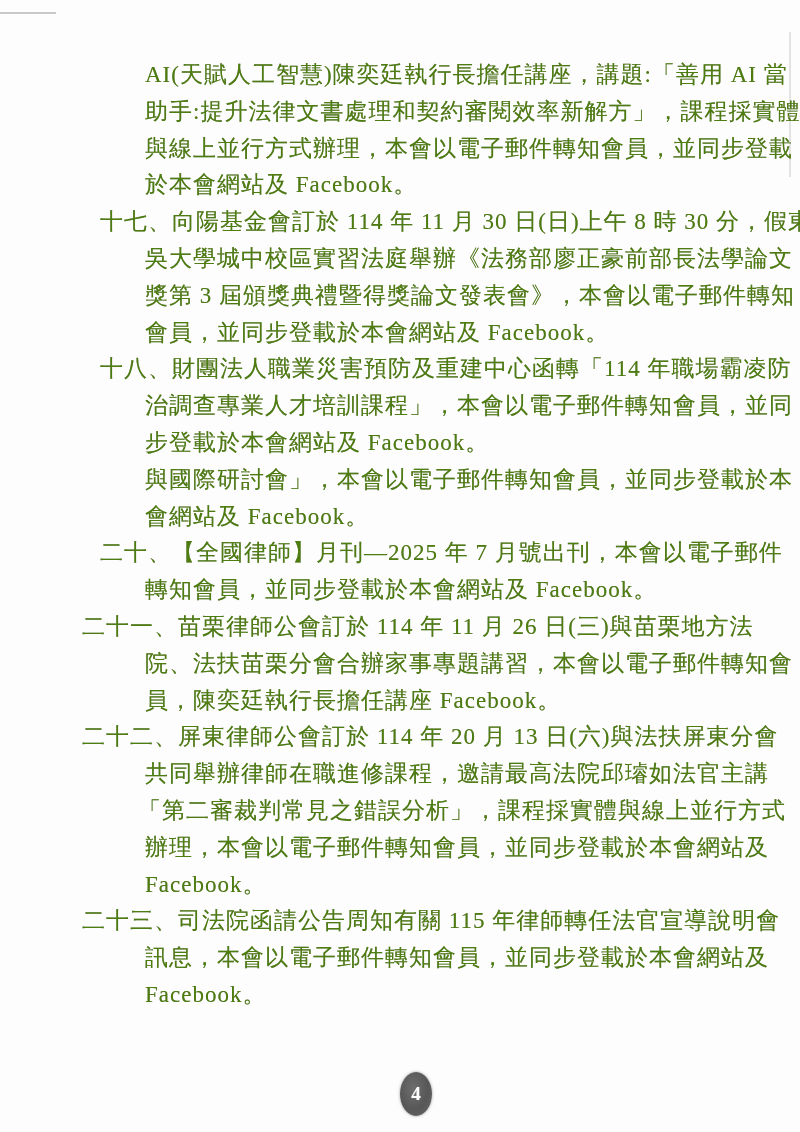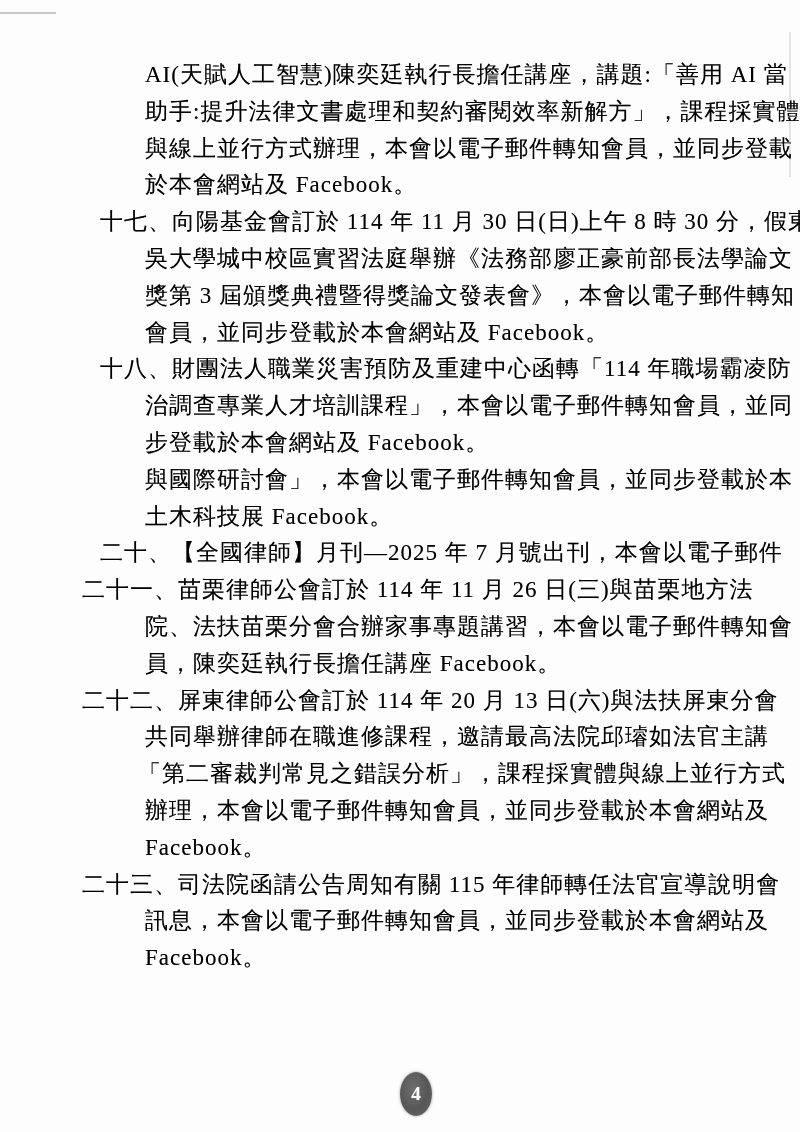--- a/index.html
+++ b/index.html
@@ -29,21 +29,21 @@
     position: absolute;
     left: 789px; top: 32px;
     width: 2px; height: 145px;
     background: #e3e3e3;
   }
   .textblock {
     position: absolute;
     top: 57px;
     left: 0;
     width: 800px;
-    color: #000000;
+    color: #4d7c0f;
   }
   .line {
     height: 36.8px;
     line-height: 36.8px;
     font-size: 23px;
     letter-spacing: 1px;
     white-space: nowrap;
     text-shadow: 0 0 0.4px rgba(0,0,0,0.35);
   }
   .first  { padding-left: 100px; }  
@@ -89,23 +89,24 @@
     <div class="line first">十七、向陽基金會訂於 114 年 11 月 30 日(日)上午 8 時 30 分，假東</div>
     <div class="line cont">吳大學城中校區實習法庭舉辦《法務部廖正豪前部長法學論文</div>
     <div class="line cont">獎第 3 屆頒獎典禮暨得獎論文發表會》，本會以電子郵件轉知</div>
     <div class="line cont">會員，並同步登載於本會網站及 Facebook。</div>
 
     <div class="line first">十八、財團法人職業災害預防及重建中心函轉「114 年職場霸凌防</div>
     <div class="line cont">治調查專業人才培訓課程」，本會以電子郵件轉知會員，並同</div>
     <div class="line cont">步登載於本會網站及 Facebook。</div>
 
     <div class="line cont">與國際研討會」，本會以電子郵件轉知會員，並同步登載於本</div>
-    <div class="line cont">土木科技展 Facebook。</div>
+    <div class="line cont">會網站及 Facebook。</div>
 
     <div class="line first">二十、【全國律師】月刊—2025 年 7 月號出刊，本會以電子郵件</div>
+    <div class="line cont">轉知會員，並同步登載於本會網站及 Facebook。</div>
 
     <div class="line first4">二十一、苗栗律師公會訂於 114 年 11 月 26 日(三)與苗栗地方法</div>
     <div class="line cont">院、法扶苗栗分會合辦家事專題講習，本會以電子郵件轉知會</div>
     <div class="line cont">員，陳奕廷執行長擔任講座 Facebook。</div>
 
     <div class="line first4">二十二、屏東律師公會訂於 114 年 20 月 13 日(六)與法扶屏東分會</div>
     <div class="line cont">共同舉辦律師在職進修課程，邀請最高法院邱璿如法官主講</div>
     <div class="line contb">「第二審裁判常見之錯誤分析」，課程採實體與線上並行方式</div>
     <div class="line cont">辦理，本會以電子郵件轉知會員，並同步登載於本會網站及</div>
     <div class="line cont">Facebook。</div>

